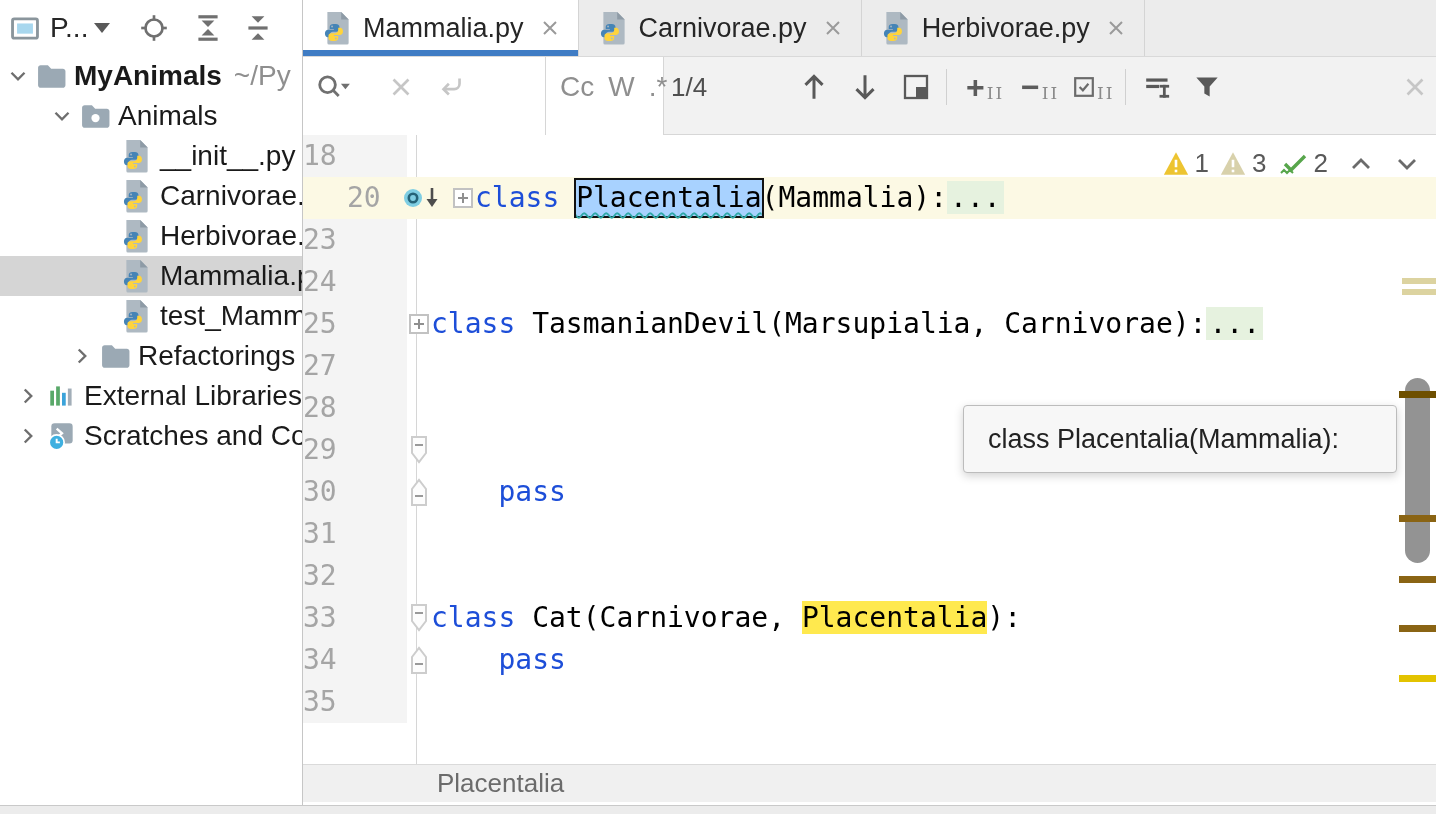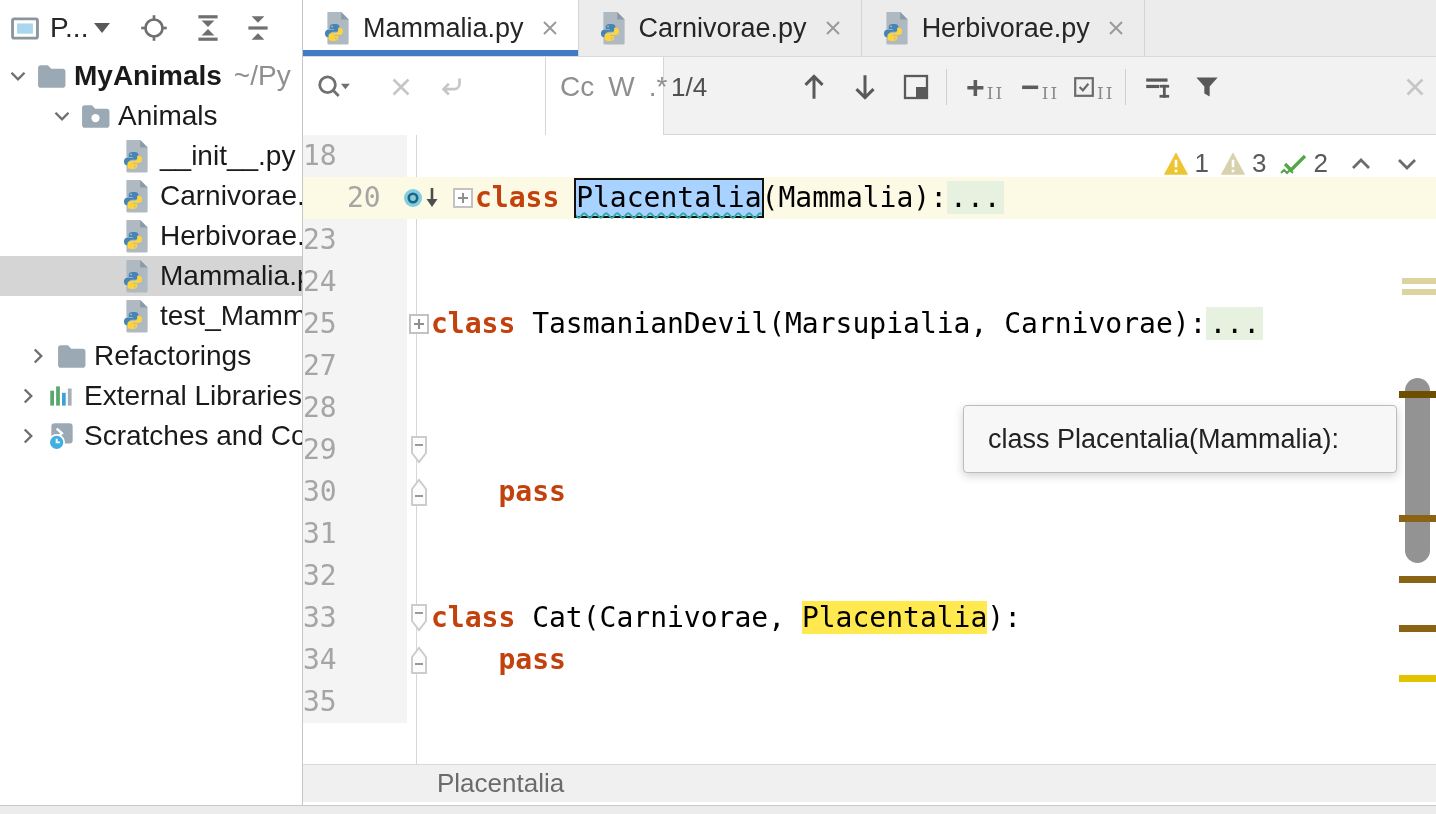--- a/index.html
+++ b/index.html
@@ -53,21 +53,21 @@
   .gutter-line { position:absolute; left:113px; top:0; bottom:0; width:1px; background:#d6d6d6; }
   .cline { height:42px; display:flex; align-items:center; position:relative; }
   .cline.hl { background:#fcf9e4; }
   .lnum { width:46px; min-width:46px; text-align:left; padding-right:6px; font-size:28px; color:#a5a5a5;
           background:#f4f4f4; height:42px; line-height:42px; }
   .cline.hl .lnum { background:transparent;margin-left:44px; }
   .gico { width:58px; min-width:58px; height:42px; background:#f4f4f4; display:flex; align-items:center; justify-content:center; }
   .cline.hl .gico { background:transparent; }
   .gfold { width:24px; min-width:24px; height:42px; display:flex; align-items:center; justify-content:center; z-index:2; }
   .codetxt { font-size:28px; white-space:pre; color:#000; line-height:42px; }
-  .kw { color:#c2410c; font-weight:bold; }
+  .kw { color:#1d4ed8; font-weight:normal; }
   .fold-region { background:#e6f2df; padding:0 3px; }
   .match { background:#ffe94e; }
   .match-cur { display:inline-block; background:#a8d2ff; border:2px solid #111; margin:0 -2px; line-height:36px;
                text-decoration:underline wavy #2fa8a8 2px; text-underline-offset:5px; }
 
   .inspections { position:absolute; top:13px; right:14px; display:flex; align-items:center; gap:10px;
                  font-size:26px; color:#595959; font-family:"Liberation Sans", sans-serif; }
   .insp-item { display:flex; align-items:center; gap:5px; }
 
   .tooltip { position:absolute; left:660px; top:270px; width:434px; height:68px; background:#f7f7f7;
@@ -219,21 +219,21 @@
               <path d="M4 1h13l7 7v22a1.5 1.5 0 0 1-1.5 1.5h-17A1.5 1.5 0 0 1 4 30z" fill="#aeb9c2"></path>
               <path d="M17 1v7h7z" fill="#8e9ba6"></path>
               <g transform="translate(0,10) scale(0.85)">
                 <path fill="#4584b6" d="M11.7 2.5c-2.8 0-4.4 1.3-4.4 3.4v2.3h4.6v.9H5.6c-2.1 0-3.6 1.6-3.6 4s1.3 4.1 3.3 4.1h2v-2.6c0-1.9 1.6-3.4 3.5-3.4h4.4c1.6 0 2.9-1.3 2.9-2.9V5.9c0-2-1.8-3.4-3.9-3.4zM9.9 4.4a1 1 0 1 1 0 2 1 1 0 0 1 0-2z"></path>
                 <path fill="#ffd43b" d="M12.3 21.5c2.8 0 4.4-1.3 4.4-3.4v-2.3h-4.6v-.9h6.3c2.1 0 3.6-1.6 3.6-4s-1.3-4.1-3.3-4.1h-2v2.6c0 1.9-1.6 3.4-3.5 3.4h-4.4c-1.6 0-2.9 1.3-2.9 2.9v2.4c0 2 1.8 3.4 3.9 3.4zM14.1 19.6a1 1 0 1 1 0-2 1 1 0 0 1 0 2z"></path>
               </g>
             </svg>
           </span>
           <span class="tlabel">test_Mammalia.py</span>
         </div>
-        <div class="trow" style="padding-left: 20px;">
+        <div class="trow" style="padding-left: 64px;">
           <span class="chev">
             <svg width="26" height="26" viewBox="0 0 24 24">
               <polyline points="9,6 15,12 9,18" fill="none" stroke="#6e6e6e" stroke-width="2.2"></polyline>
             </svg>
           </span>
           <span class="ticon">
             <svg width="31" height="27" viewBox="0 0 30 26">
               <path d="M2 4.5C2 3.1 3.1 2 4.5 2h7l3.2 3.5H26c1.4 0 2.5 1.1 2.5 2.5v13.5c0 1.4-1.1 2.5-2.5 2.5H4.5C3.1 24 2 22.9 2 21.5z" fill="#9ba9b4"></path>
             </svg>
           </span>

